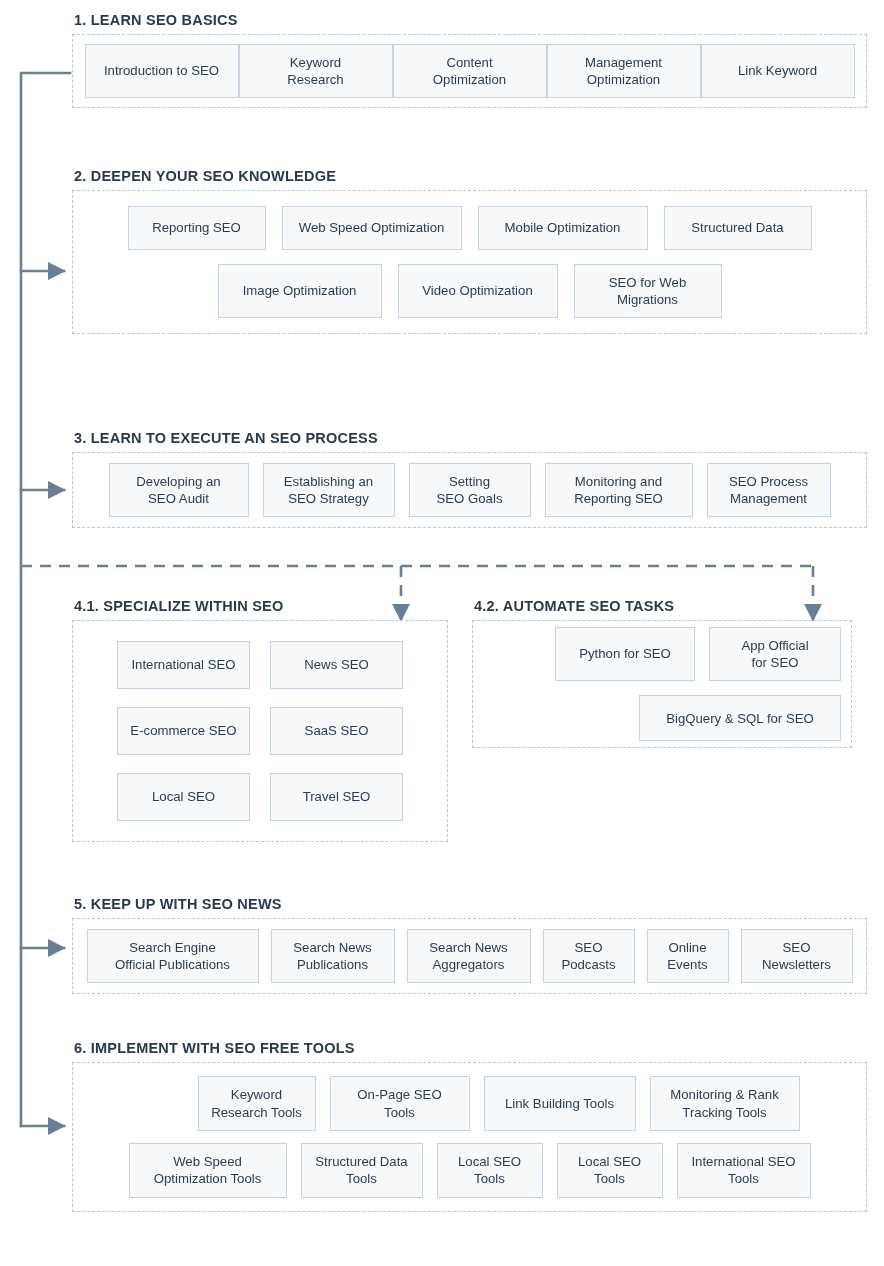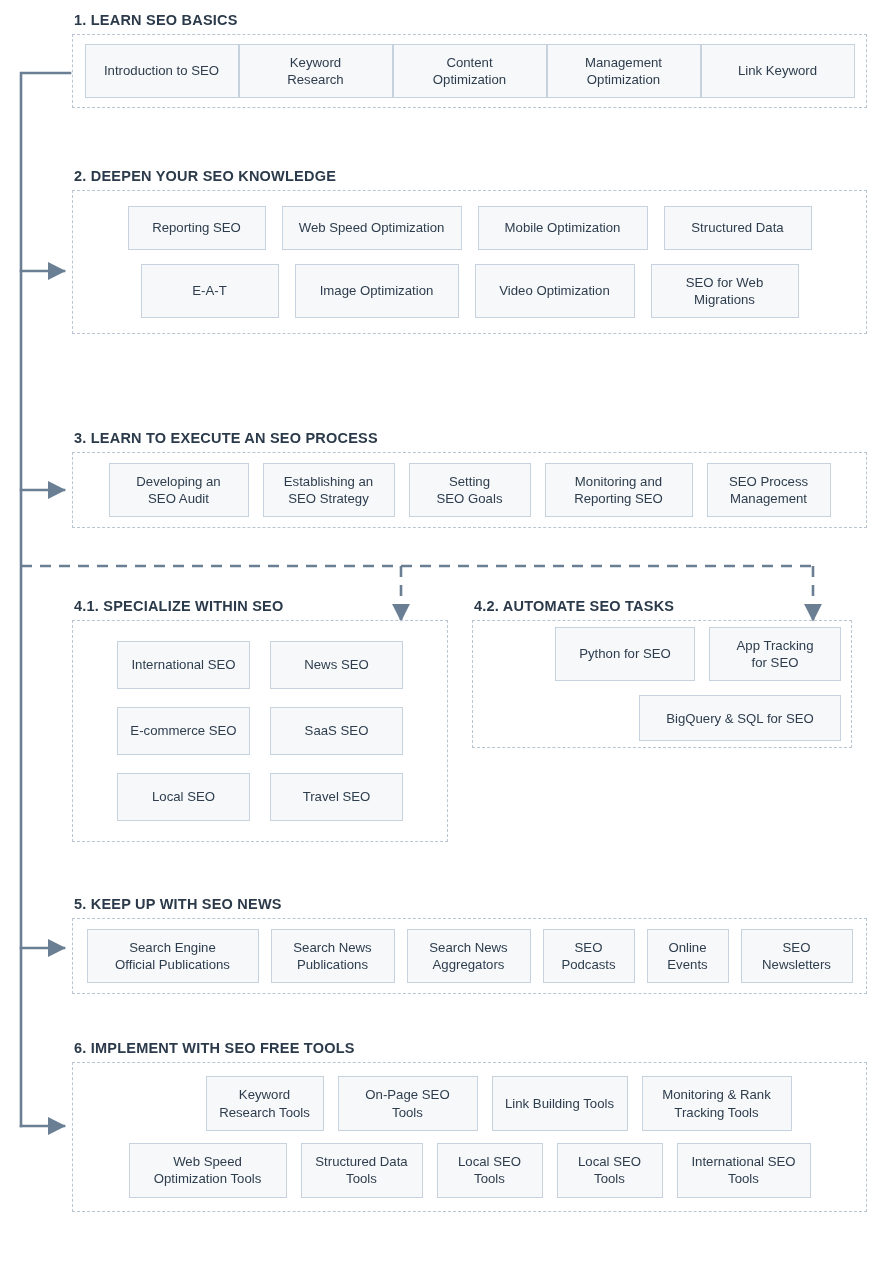--- a/index.html
+++ b/index.html
@@ -169,21 +169,20 @@
   <div class="section" id="sec2">
     <div class="section-title">2. DEEPEN YOUR SEO KNOWLEDGE</div>
     <div class="dashed-box">
       <div class="row">
         <div class="node" style="width:138px">Reporting SEO</div>
         <div class="node" style="width:180px">Web Speed Optimization</div>
         <div class="node" style="width:170px">Mobile Optimization</div>
         <div class="node" style="width:148px">Structured Data</div>
       </div>
       <div class="row">
-        <div class="node" style="width:138px">E-A-T</div>
         <div class="node" style="width:164px">Image Optimization</div>
         <div class="node" style="width:160px">Video Optimization</div>
         <div class="node" style="width:148px">SEO for Web
 Migrations</div>
       </div>
     </div>
   </div>
 
   <div class="section" id="sec3">
     <div class="section-title">3. LEARN TO EXECUTE AN SEO PROCESS</div>
@@ -219,21 +218,21 @@
         <div class="node">Travel SEO</div>
       </div>
     </div>
   </div>
 
   <div class="section" id="sec42">
     <div class="section-title">4.2. AUTOMATE SEO TASKS</div>
     <div class="dashed-box">
       <div class="row">
         <div class="node" style="width:140px">Python for SEO</div>
-        <div class="node" style="width:132px">App Tracking
+        <div class="node" style="width:132px">App Official
 for SEO</div>
       </div>
       <div class="row">
         <div class="node" style="width:202px">BigQuery &amp; SQL for SEO</div>
       </div>
     </div>
   </div>
 
   <div class="section" id="sec5">
     <div class="section-title">5. KEEP UP WITH SEO NEWS</div>
@@ -255,21 +254,21 @@
     </div>
   </div>
 
   <div class="section" id="sec6">
     <div class="section-title">6. IMPLEMENT WITH SEO FREE TOOLS</div>
     <div class="dashed-box">
       <div class="row" style="padding-left:58px">
         <div class="node" style="width:118px">Keyword
 Research Tools</div>
         <div class="node" style="width:140px">On-Page SEO Tools</div>
-        <div class="node" style="width:136px">Link Building Tools</div>
+        <div class="node" style="width:152px">Link Building Tools</div>
         <div class="node" style="width:150px">Monitoring &amp; Rank
 Tracking Tools</div>
       </div>
       <div class="row">
         <div class="node" style="width:158px">Web Speed
 Optimization Tools</div>
         <div class="node" style="width:122px">Structured Data
 Tools</div>
         <div class="node" style="width:106px">Local SEO
 Tools</div>

